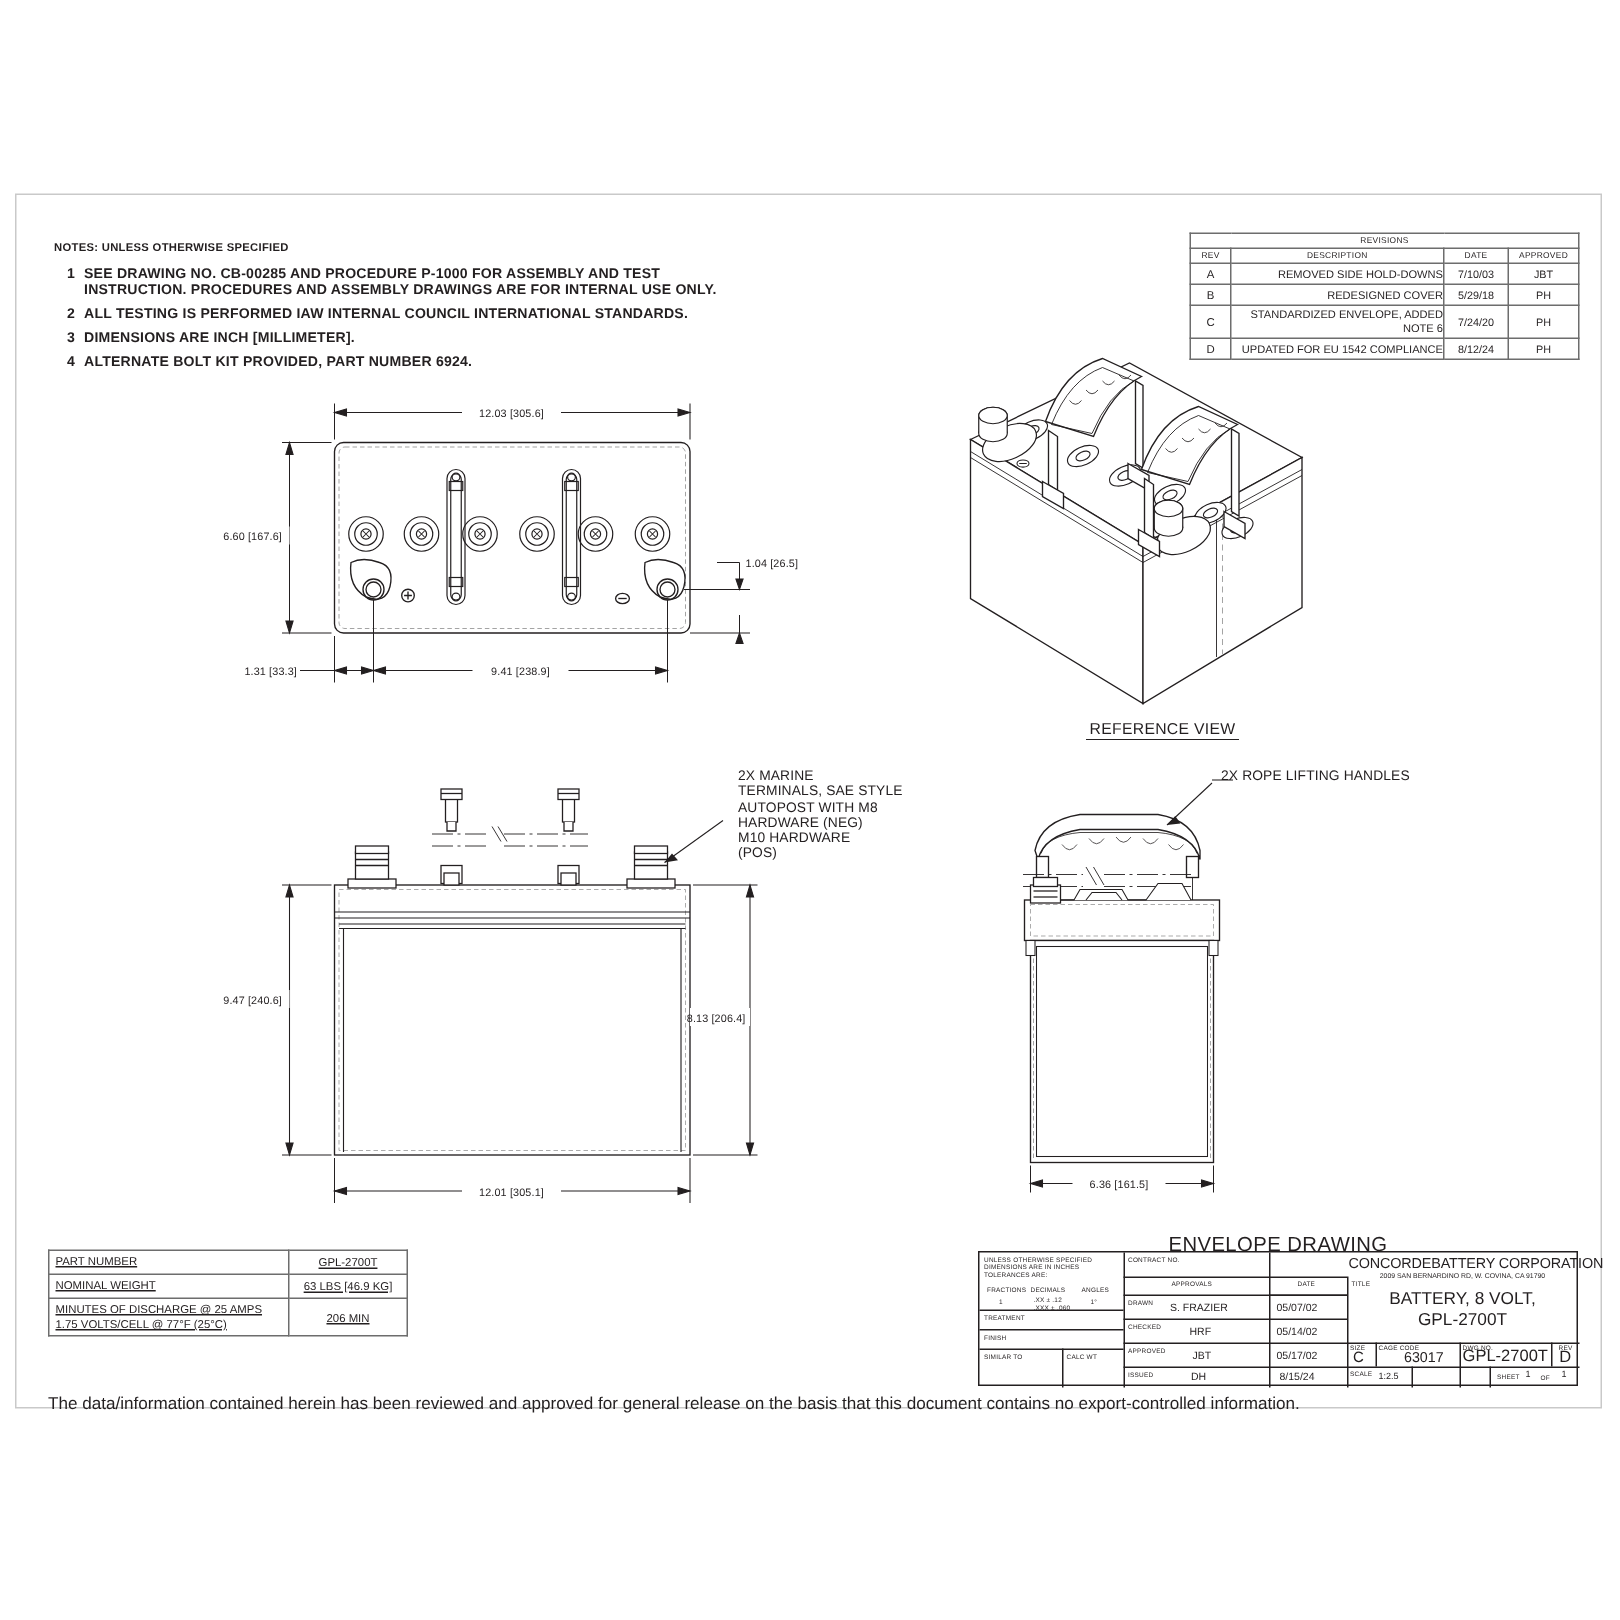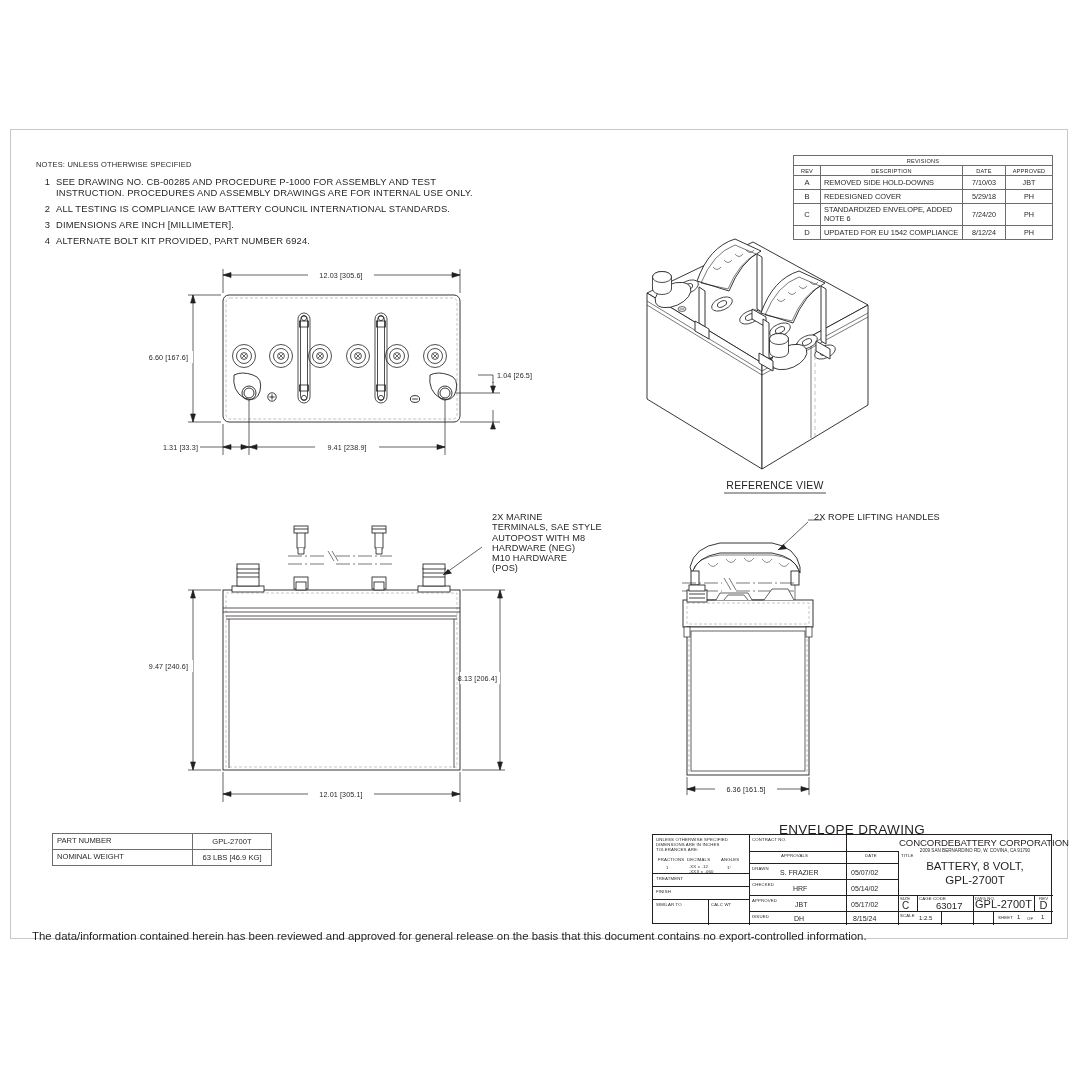--- a/index.html
+++ b/index.html
@@ -5,41 +5,41 @@
   html,body{margin:0;padding:0;background:#ffffff;}
   body{width:1080px;height:1080px;position:relative;overflow:hidden;
        font-family:"Liberation Sans","DejaVu Sans",sans-serif;color:#231f20;}
   .sheet{position:absolute;left:10px;top:129px;width:1058px;height:810px;
          border:1px solid #c9c9c9;background:#fff;box-sizing:border-box;}
   .abs{position:absolute;}
   .t{position:absolute;white-space:pre;line-height:1.18;}
   svg{position:absolute;left:0;top:0;overflow:visible;}
 
   
-  #notes-block{left:36px;top:160px;}
+  #notes-block{left:36px;top:160px;font-weight:bold;}
   #notes-header{font-size:7.5px;letter-spacing:.2px;}
   .note-row{position:relative;font-size:9.4px;letter-spacing:.15px;}
   .note-num{position:absolute;left:0;width:14px;text-align:right;}
   .note-txt{display:block;margin-left:20px;}
 
   
   table.tb{border-collapse:collapse;position:absolute;}
   table.tb td,table.tb th{border:.8px solid #6d6d6d;padding:0;
       font-weight:normal;text-align:center;vertical-align:middle;color:#231f20;}
 
   
   #rev-table{left:793px;top:155px;width:260px;font-size:6.6px;}
-  #rev-table td.desc{text-align:left;padding-left:3px;font-size:7.4px;}
+  #rev-table td.desc{text-align:right;padding-left:3px;font-size:7.4px;}
   #rev-table td{height:13px;}
   #rev-table td.hdr{font-size:5.6px;letter-spacing:.2px;height:9px;}
   #rev-table td.rv{font-size:7.6px;}
   #rev-table td.dt,#rev-table td.ap{font-size:7.2px;}
 
   
-  #spec-table{left:52px;top:833px;width:220px;font-size:7.6px;}
+  #spec-table{left:32px;top:833px;width:240px;font-size:7.6px;text-decoration:underline;}
   #spec-table td{height:15px;}
   #spec-table td.lbl{text-align:left;padding-left:4px;line-height:1.35;}
   #spec-table td.val{width:78px;}
 
   
   #title-block{left:652px;top:834px;width:400px;height:90px;
       border:1px solid #231f20;box-sizing:border-box;}
   #envelope-title{left:652px;top:822px;width:400px;text-align:center;
       font-size:13.5px;letter-spacing:.3px;}
   .micro{font-size:4.3px;letter-spacing:.15px;color:#231f20;}
@@ -59,21 +59,21 @@
 <div class="abs" id="notes-block">
   <div id="notes-header">NOTES: UNLESS OTHERWISE SPECIFIED</div>
   <div style="height:7px"></div>
   <div class="note-row" style="margin-bottom:5px">
     <span class="note-num">1</span>
     <span class="note-txt" style="white-space: pre-line;">SEE DRAWING NO. CB-00285 AND PROCEDURE P-1000 FOR ASSEMBLY AND TEST
 INSTRUCTION. PROCEDURES AND ASSEMBLY DRAWINGS ARE FOR INTERNAL USE ONLY.</span>
   </div>
   <div class="note-row" style="margin-bottom:5px">
     <span class="note-num">2</span>
-    <span class="note-txt">ALL TESTING IS COMPLIANCE IAW BATTERY COUNCIL INTERNATIONAL STANDARDS.</span>
+    <span class="note-txt">ALL TESTING IS PERFORMED IAW INTERNAL COUNCIL INTERNATIONAL STANDARDS.</span>
   </div>
   <div class="note-row" style="margin-bottom:5px">
     <span class="note-num">3</span>
     <span class="note-txt">DIMENSIONS ARE INCH [MILLIMETER].</span>
   </div>
   <div class="note-row">
     <span class="note-num">4</span>
     <span class="note-txt">ALTERNATE BOLT KIT PROVIDED, PART NUMBER 6924.</span>
   </div>
 </div>
@@ -498,20 +498,25 @@
 <table class="tb" id="spec-table">
   <tbody>
       <tr>
     <td class="lbl">PART NUMBER</td>
     <td class="val">GPL-2700T</td>
   </tr>
   <tr>
     <td class="lbl">NOMINAL WEIGHT</td>
     <td class="val">63 LBS [46.9 KG]</td>
   </tr>
+  <tr>
+    <td class="lbl" style="height: 24px; white-space: pre-line;">MINUTES OF DISCHARGE @ 25 AMPS
+1.75 VOLTS/CELL @ 77°F (25°C)</td>
+    <td class="val">206 MIN</td>
+  </tr>
 </tbody>
   </table>
 
 <div class="abs" id="envelope-title">ENVELOPE DRAWING</div>
 
 <div class="abs" id="title-block">
 
   <div class="vline" style="left:96px;top:0;height:90px"></div>
   <div class="vline" style="left:193px;top:0;height:90px"></div>
   <div class="vline" style="left:245px;top:16px;height:74px"></div>

